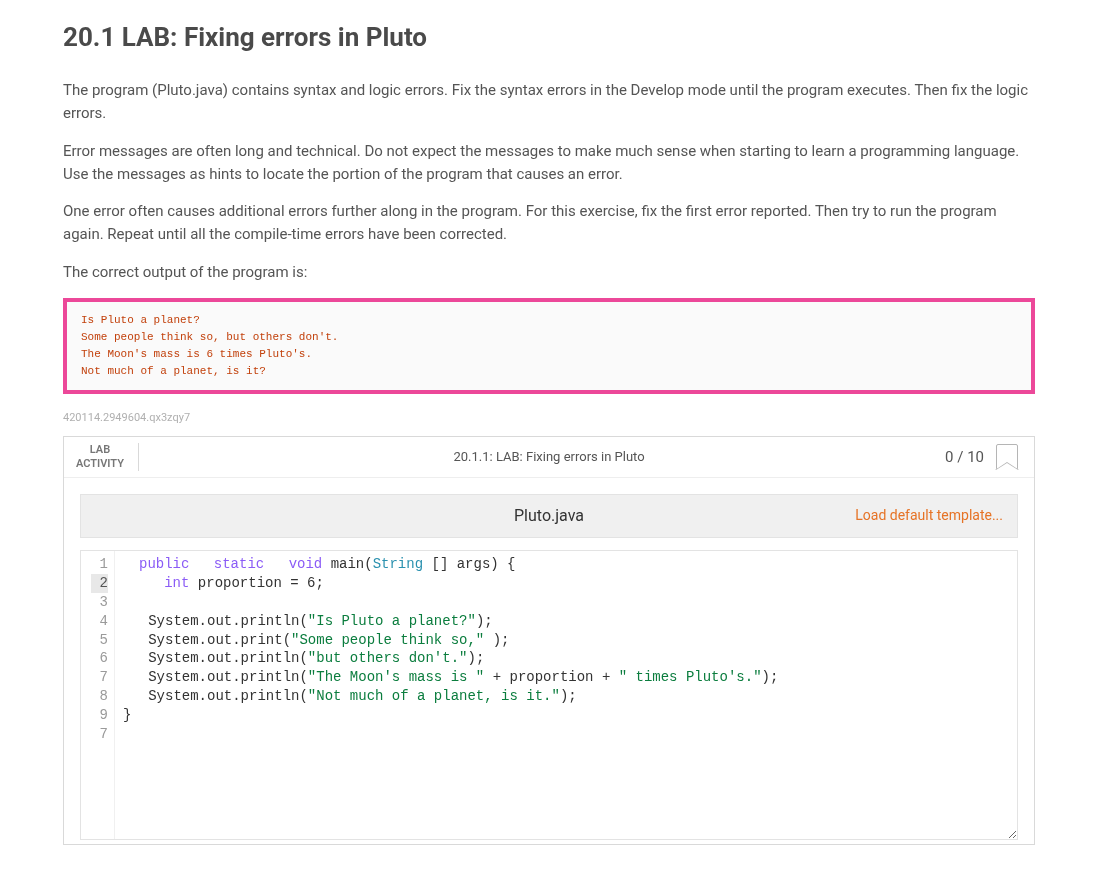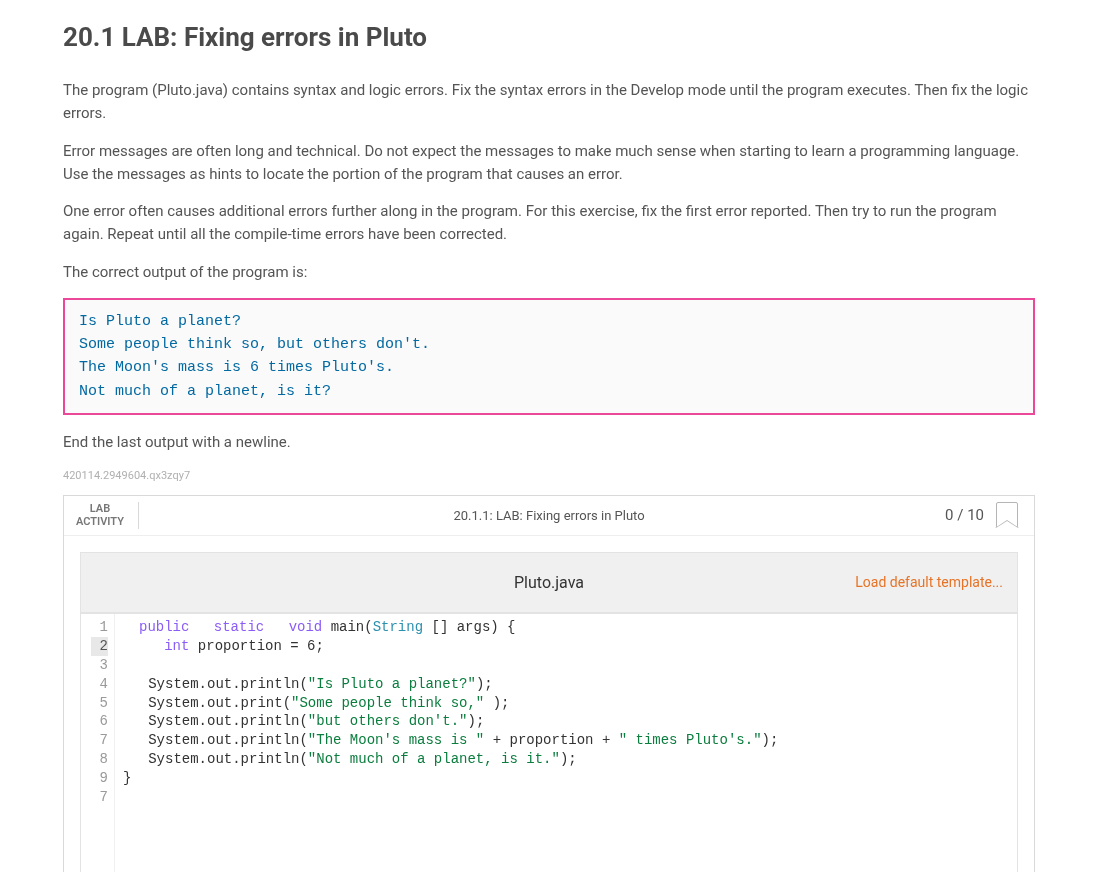--- a/index.html
+++ b/index.html
@@ -23,26 +23,26 @@
     margin-left: 4px;
   }
   p.desc {
     color: #555;
     margin-bottom: 14px;
     margin-left: 4px;
     font-size: 15px;
     line-height: 1.55;
   }
   pre.output-box {
-    border: 2px solid #ec4899;
+    border: 4px solid #ec4899;
     background: #fafafa;
     padding: 10px 14px;
     font-family: "Courier New", Courier, monospace;
-    font-size: 15px;
-    color: #0369a1;
+    font-size: 11px;
+    color: #c2410c;
     line-height: 1.55;
     margin: 4px 4px 16px 4px;
     white-space: pre-wrap;
   }
   .hashid {
     font-size: 11px;
     color: #b0b0b0;
     margin: 4px 0 10px 4px;
   }
   
@@ -111,22 +111,22 @@
   .activity-body {
     padding: 16px 16px 4px 16px;
   }
   .file-bar {
     background: #f0f0f0;
     border: 1px solid #e3e3e3;
     display: flex;
     align-items: center;
     justify-content: center;
     position: relative;
-    height: 61px;
-    margin-bottom: 0;
+    height: 44px;
+    margin-bottom: 12px;
   }
   .file-name {
     font-size: 16px;
     color: #333;
   }
   .load-default {
     position: absolute;
     right: 14px;
     color: #e67326;
     font-size: 14px;
@@ -176,21 +176,20 @@
   <p class="desc">The program (Pluto.java) contains syntax and logic errors. Fix the syntax errors in the Develop mode until the program executes. Then fix the logic errors.</p>
   <p class="desc">Error messages are often long and technical. Do not expect the messages to make much sense when starting to learn a programming language. Use the messages as hints to locate the portion of the program that causes an error.</p>
   <p class="desc">One error often causes additional errors further along in the program. For this exercise, fix the first error reported. Then try to run the program again. Repeat until all the compile-time errors have been corrected.</p>
   <p class="desc">The correct output of the program is:</p>
 
   <pre class="output-box">Is Pluto a planet?
 Some people think so, but others don't.
 The Moon's mass is 6 times Pluto's.
 Not much of a planet, is it?</pre>
 
-  <p class="desc">End the last output with a newline.</p>
 
   <div class="hashid">420114.2949604.qx3zqy7</div>
 
   <div class="activity-card">
     <div class="activity-header">
       <div class="lab-label">
         <span>LAB</span><br>
         <span>ACTIVITY</span>
       </div>
       <div class="activity-title">20.1.1: LAB: Fixing errors in Pluto</div>

